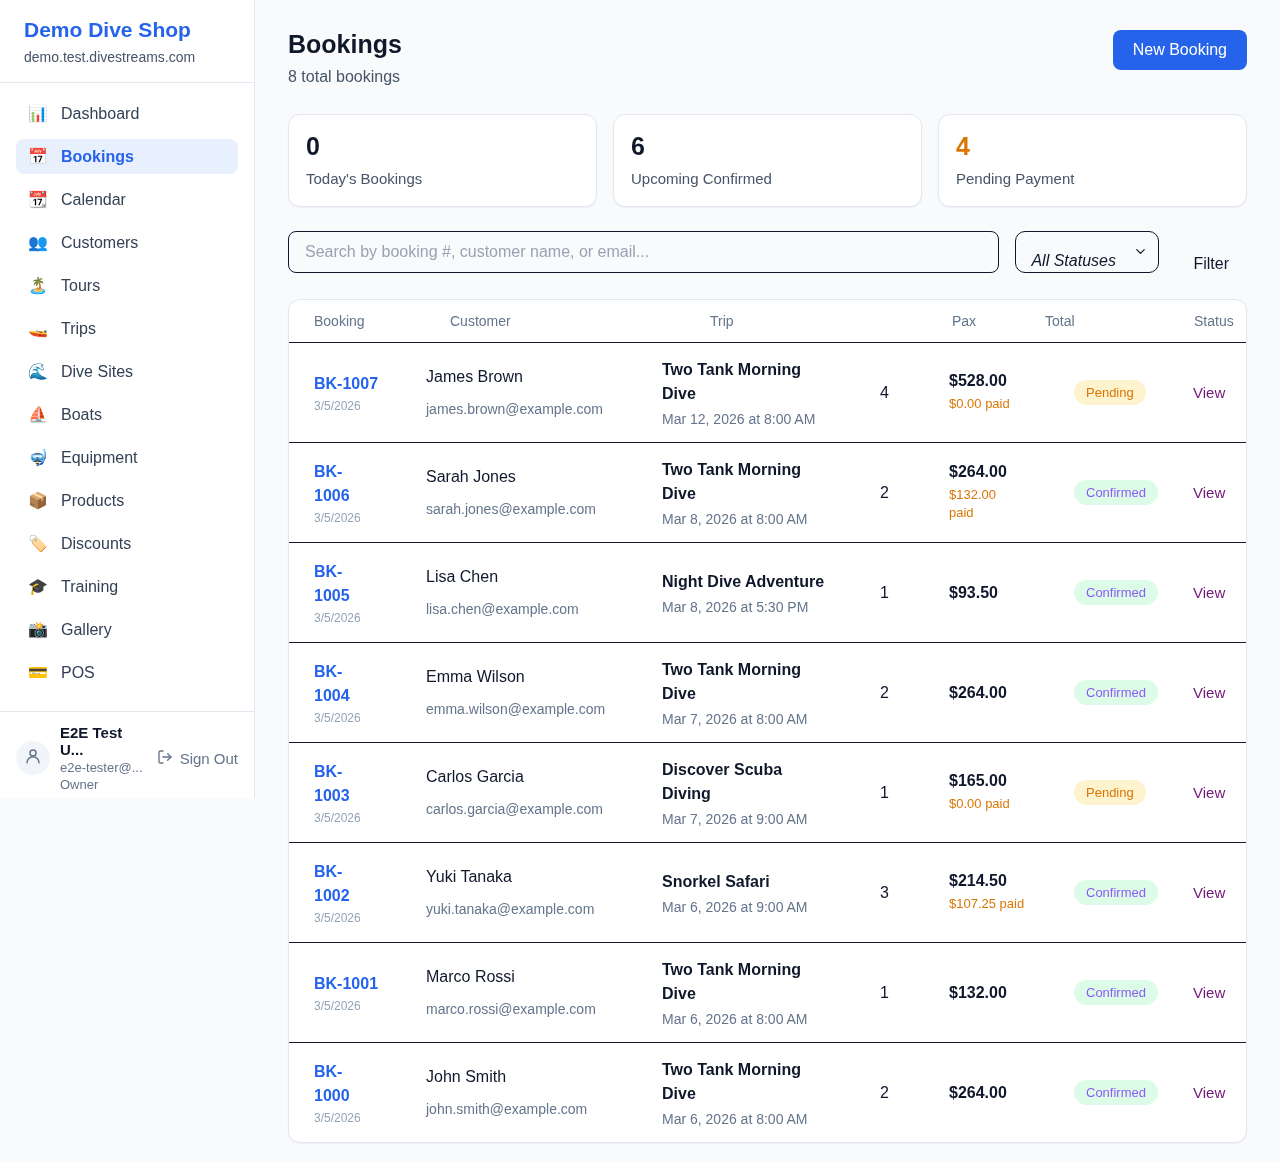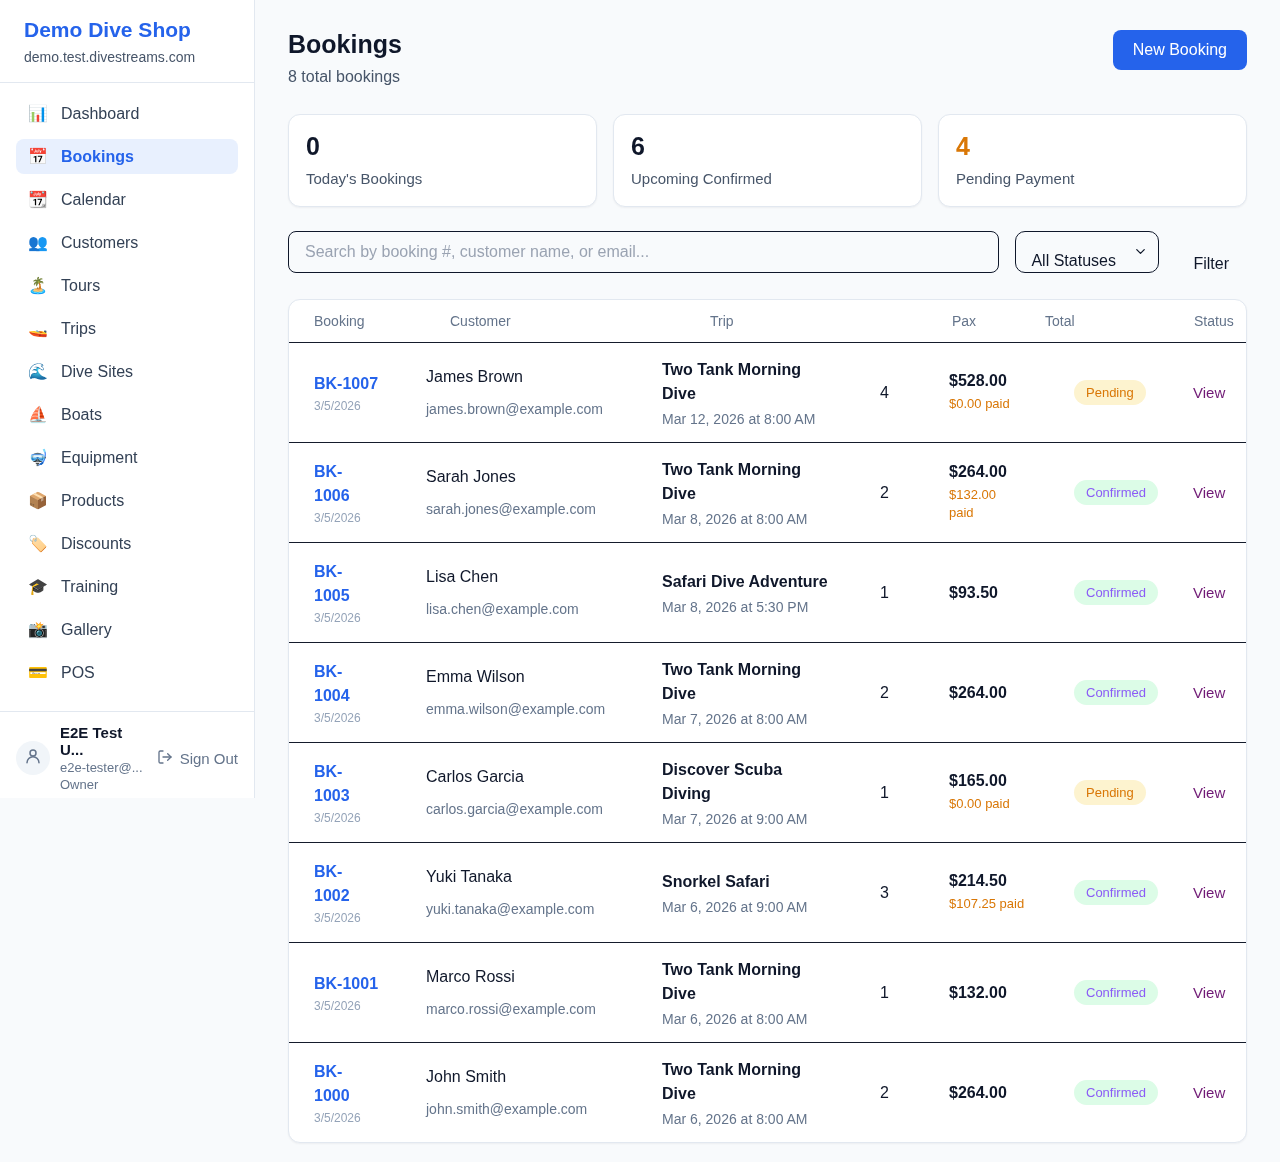--- a/index.html
+++ b/index.html
@@ -73,21 +73,21 @@
     flex: 1; height: 42px; background: transparent;
     border: 1.5px solid #0f172a; border-radius: 8px;
     padding: 0 16px; font-size: 16px; font-family: inherit; color: #0f172a;
   }
   .search-input::placeholder { color: #9aa3b2; }
   .select-wrap { position: relative; flex: none; }
   .status-select {
     width: 144px; height: 42px; background: transparent;
     border: 1.5px solid #0f172a; border-radius: 10px;
     padding: 17px 30px 0 15px; font-size: 16px; font-family: inherit; color: #0f172a;
-    appearance: none; -webkit-appearance: none; cursor: pointer;
+    appearance: none; -webkit-appearance: none; cursor: pointer; font-style: italic;
   }
   .select-chevron { position: absolute; right: 11px; top: 13px; pointer-events: none; }
   .filter-btn {
     background: none; border: none; font-size: 16px; color: #0f172a;
     font-family: inherit; padding: 0 18px; cursor: pointer; flex: none;
   }
 
   
   .table-card {
     margin-top: 26px; background: #fff;
@@ -345,21 +345,21 @@
           <div>
             <div class="booking-id">BK-
 1005</div>
             <div class="booking-date">3/5/2026</div>
           </div>
           <div>
             <div class="cust-name">Lisa Chen</div>
             <div class="cust-email">lisa.chen@example.com</div>
           </div>
           <div>
-            <div class="trip-name">Safari Dive Adventure</div>
+            <div class="trip-name">Night Dive Adventure</div>
             <div class="trip-date">Mar 8, 2026 at 5:30 PM</div>
           </div>
           <div class="pax-cell">1</div>
           <div>
             <div class="total-amount">$93.50</div>
 
           </div>
           <div>
             <span class="badge confirmed">Confirmed</span>
           </div>

